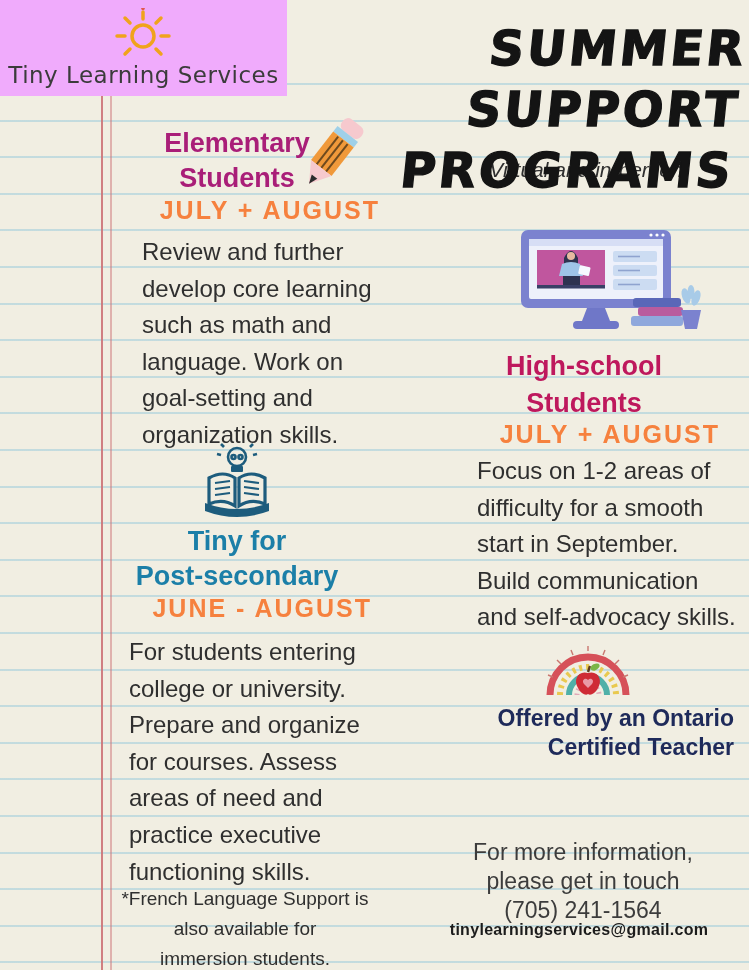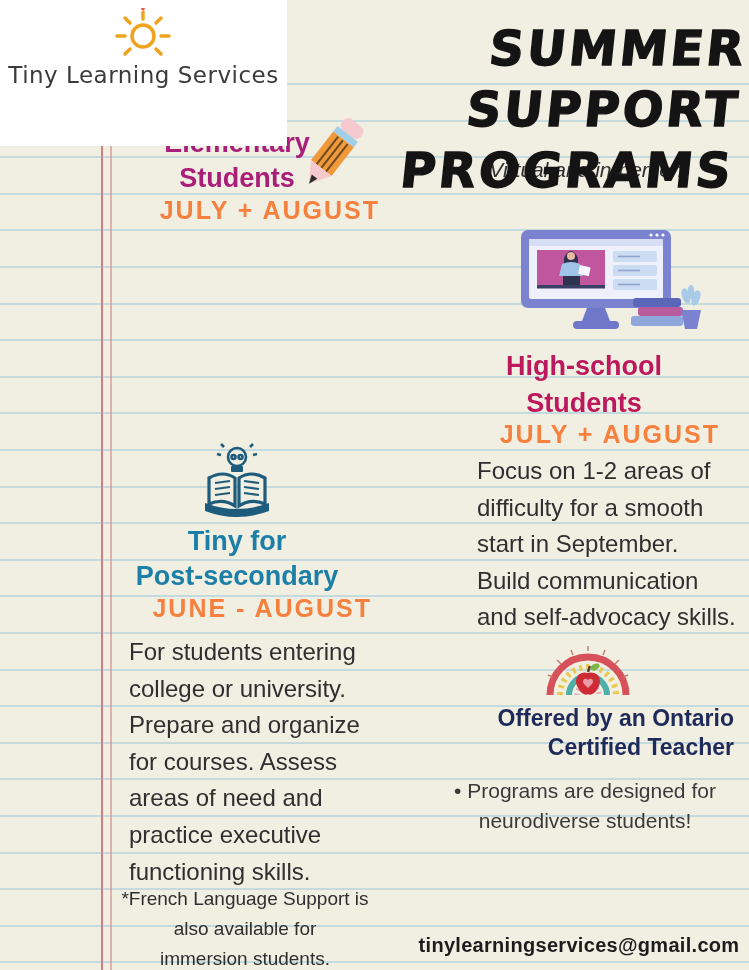--- a/index.html
+++ b/index.html
@@ -10,41 +10,41 @@
 
   
   .lines{left:0;right:0;top:83px;bottom:0;
          background:repeating-linear-gradient(to bottom,#b4d5dd 0 2px,rgba(0,0,0,0) 2px 36.6px);
          opacity:.75;}
   .margin-line{left:101px;top:0;width:7px;height:100%;
          border-left:2px solid rgba(205,116,120,.9);
          border-right:2px solid rgba(205,116,120,.5);}
 
   
-  .logo-box{left:0;top:0;width:287px;height:146px;background:#ffffff;z-index:3;text-align:center;}
+  .logo-box{left:0;top:0;width:287px;height:96px;background:#f0abfc;z-index:3;text-align:center;}
   .logo-text{width:100%;top:62px;font-family:"DejaVu Sans",sans-serif;font-size:23px;color:#3b3b3b;letter-spacing:.5px;}
   .title{left:295px;top:18px;width:445px;text-align:right;z-index:2;
          font-family:"DejaVu Sans",sans-serif;font-weight:bold;font-size:48px;line-height:61px;
          color:#141414;letter-spacing:3px;transform:skewX(-6deg);-webkit-text-stroke:1.4px #141414;}
 
   
   .h-section{font-size:27px;font-weight:bold;line-height:35px;text-align:center;}
   .dates{font-size:25px;font-weight:bold;letter-spacing:2px;text-align:right;color:#f6813e;}
   .body-txt{font-size:24px;line-height:36.6px;color:#2f2f2f;}
   .magenta{color:#a91e78;}
   .teal{color:#1b7fa8;}
   .royal{color:#be185d;}
   .navy{color:#1e2a5a;}
 
   .subtitle{left:430px;top:158px;width:312px;text-align:center;font-size:21px;font-style:italic;color:#2f2f2f;}
   .footnote{left:108px;top:884px;width:274px;text-align:center;font-size:19px;line-height:30px;color:#2f2f2f;}
   .bullet-txt{left:438px;top:776px;width:294px;text-align:center;font-size:21px;line-height:30px;color:#3a3a3a;}
   .teacher-head{left:432px;top:704px;width:302px;text-align:right;font-size:23px;font-weight:bold;line-height:29px;}
   .contact{left:432px;top:838px;width:302px;text-align:center;font-size:23px;line-height:29px;color:#3c3c3c;}
-  .email{left:418px;top:921px;width:322px;text-align:center;font-size:20px;font-weight:bold;color:#1c1c1c;letter-spacing:.3px;margin-top:13px;}
+  .email{left:418px;top:921px;width:322px;text-align:center;font-size:16px;font-weight:bold;color:#1c1c1c;letter-spacing:.3px;}
 </style>
 </head>
 <body>
 
 <div class="page">
 
   <div class="abs lines"></div>
   <div class="abs margin-line"></div>
 
   <div class="abs logo-box">
@@ -78,20 +78,26 @@
       <line x1="37" y1="27" x2="37" y2="62" stroke="#6e4a1e" stroke-width="2"></line>
       <line x1="43" y1="27" x2="43" y2="62" stroke="#6e4a1e" stroke-width="2"></line>
       <path d="M24 62 L50 62 L37 82 Z" fill="#f6c9ce"></path>
       <path d="M33.5 73 L40.5 73 L37 82 Z" fill="#2b2b2b"></path>
     </g>
   </svg>
 
   <div class="abs pre h-section magenta" style="left:112px;top:126px;width:250px;">Elementary
 Students</div>
   <div class="abs dates" style="left:112px;top:196px;width:268px;">JULY + AUGUST</div>
+  <div class="abs pre body-txt" style="left:142px;top:234px;width:252px;">Review and further
+develop core learning
+such as math and
+language. Work on
+goal-setting and
+organization skills.</div>
 
   <svg class="abs" style="left:197px;top:443px;" width="80" height="82" viewBox="0 0 80 82">
     <g stroke="#1d5c7d" fill="none" stroke-width="2.6">
       <circle cx="40" cy="14" r="9"></circle>
       <circle cx="36.5" cy="14" r="2"></circle>
       <circle cx="43.5" cy="14" r="2"></circle>
       <line x1="27" y1="4" x2="24" y2="1"></line>
       <line x1="53" y1="4" x2="56" y2="1"></line>
       <line x1="24" y1="12" x2="20" y2="11"></line>
       <line x1="56" y1="12" x2="60" y2="11"></line>
@@ -190,17 +196,18 @@
         <line x1="83" y1="41" x2="88" y2="39"></line>
     </g>
     <line x1="48" y1="36" x2="50" y2="30" stroke="#5a3c20" stroke-width="2.4"></line>
     <ellipse cx="55" cy="31" rx="5" ry="3" fill="#7ab648" transform="rotate(-28 55 31)"></ellipse>
     <path d="M48 37 C38 34 33 44 38 52 C41 58 46 60 48 58 C50 60 55 58 58 52 C63 44 58 34 48 37 Z" fill="#cf2b35"></path>
     <path d="M48 44 c-2.5 -3 -7 0 -4 4 l4 4 l4 -4 c3 -4 -1.5 -7 -4 -4 Z" fill="#e99aa6"></path>
   </svg>
 
   <div class="abs pre teacher-head navy">Offered by an Ontario
 Certified Teacher</div>
-  <div class="abs pre bullet-txt">•  Programs are designed for
-neurodiverse students!</div>
+  <div class="abs pre contact">For more information,
+please get in touch
+(705) 241-1564</div>
   <div class="abs email">tinylearningservices@gmail.com</div>
 
 </div>
 
 </body></html>

